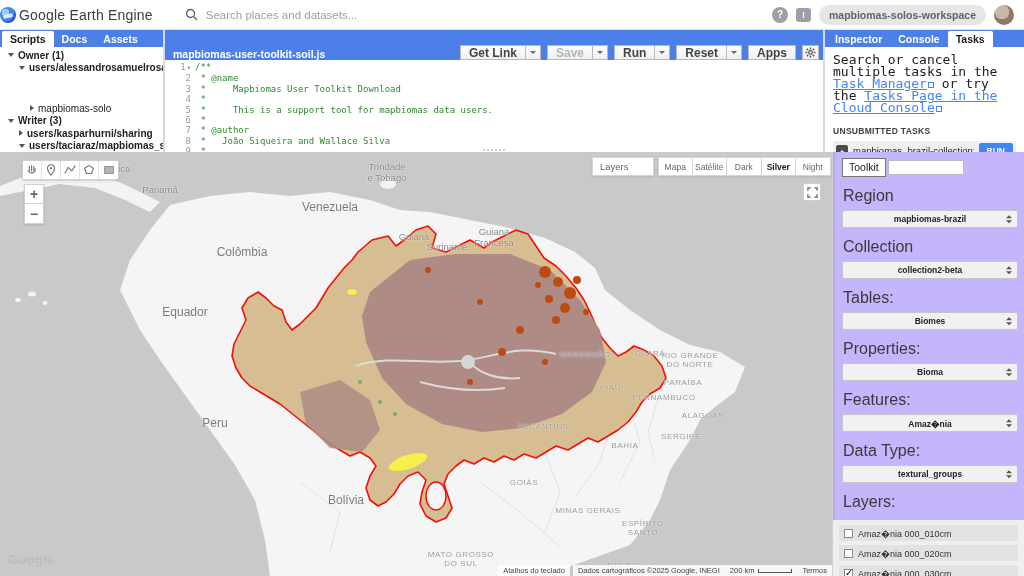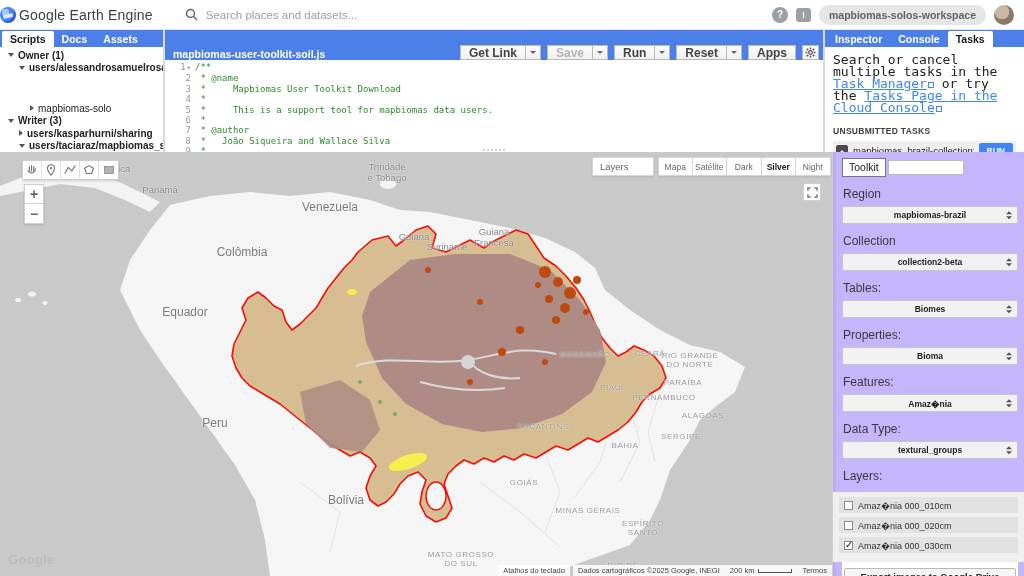--- a/index.html
+++ b/index.html
@@ -98,21 +98,21 @@
   .attrib .shortcuts { margin-right:3px; cursor:pointer; }
   .scalebar { display:flex; align-items:center; gap:4px; }
   .scale-line { width:34px; height:4px; border-bottom:1.5px solid #555; border-left:1.5px solid #555; border-right:1.5px solid #555; }
   .terms { cursor:pointer; }
 
   
   .toolkit-panel { position:absolute; top:152px; left:832px; width:192px; height:424px; background:#c4b5fd; border-left:1px solid #d0d0d0; box-shadow:inset 3px 0 3px -2px rgba(0,0,0,.12); display:flex; flex-direction:column; padding:6px 6px 0 9px; }
   .tk-header { display:flex; align-items:flex-start; gap:2px; }
   .tk-title-box { border:1px solid #777; padding:2px 6px 3px 6px; font-size:10.5px; color:#222; background:#fff; }
   .tk-title-sib { border:1px solid #bbb; width:76px; height:15px; margin-top:2px; background:#fff; }
-  .tk-field-label { font-size:12px; color:#3a3a3a; margin:10px 0 5px 1px; }
+  .tk-field-label { font-size:16px; color:#3a3a3a; margin:10px 0 5px 1px; }
   .tk-select { height:18px; background:#f1f1f1; border:1px solid #c6c6c6; border-radius:2px; display:flex; align-items:center; justify-content:center; position:relative; font-size:8.5px; font-weight:bold; color:#222; cursor:pointer; }
   .stepper { position:absolute; right:5px; top:50%; transform:translateY(-50%); display:flex; flex-direction:column; gap:1.5px; }
   .stepper i { display:block; width:0; height:0; }
   .stepper .up { border-left:3px solid transparent; border-right:3px solid transparent; border-bottom:3.5px solid #555; }
   .stepper .dn { border-left:3px solid transparent; border-right:3px solid transparent; border-top:3.5px solid #555; }
   .layers-section { background:#efefef; margin:4px -6px 0 -9px; padding:5px 6px 5px 6px; flex:1; }
   .layer-row { background:#e2e2e2; height:16px; display:flex; align-items:center; padding:0 5px; margin-bottom:4px; font-size:9px; color:#333; cursor:pointer; }
   .cbx { width:9px; height:9px; background:#fff; border:1px solid #8a8a8a; margin-right:5px; position:relative; flex:0 0 auto; }
   .cbx.checked::after { content:"✓"; position:absolute; left:0px; top:-3px; font-size:10px; color:#111; }
   .export-bar { padding:4px 2px 5px 2px; background:#fff; }

